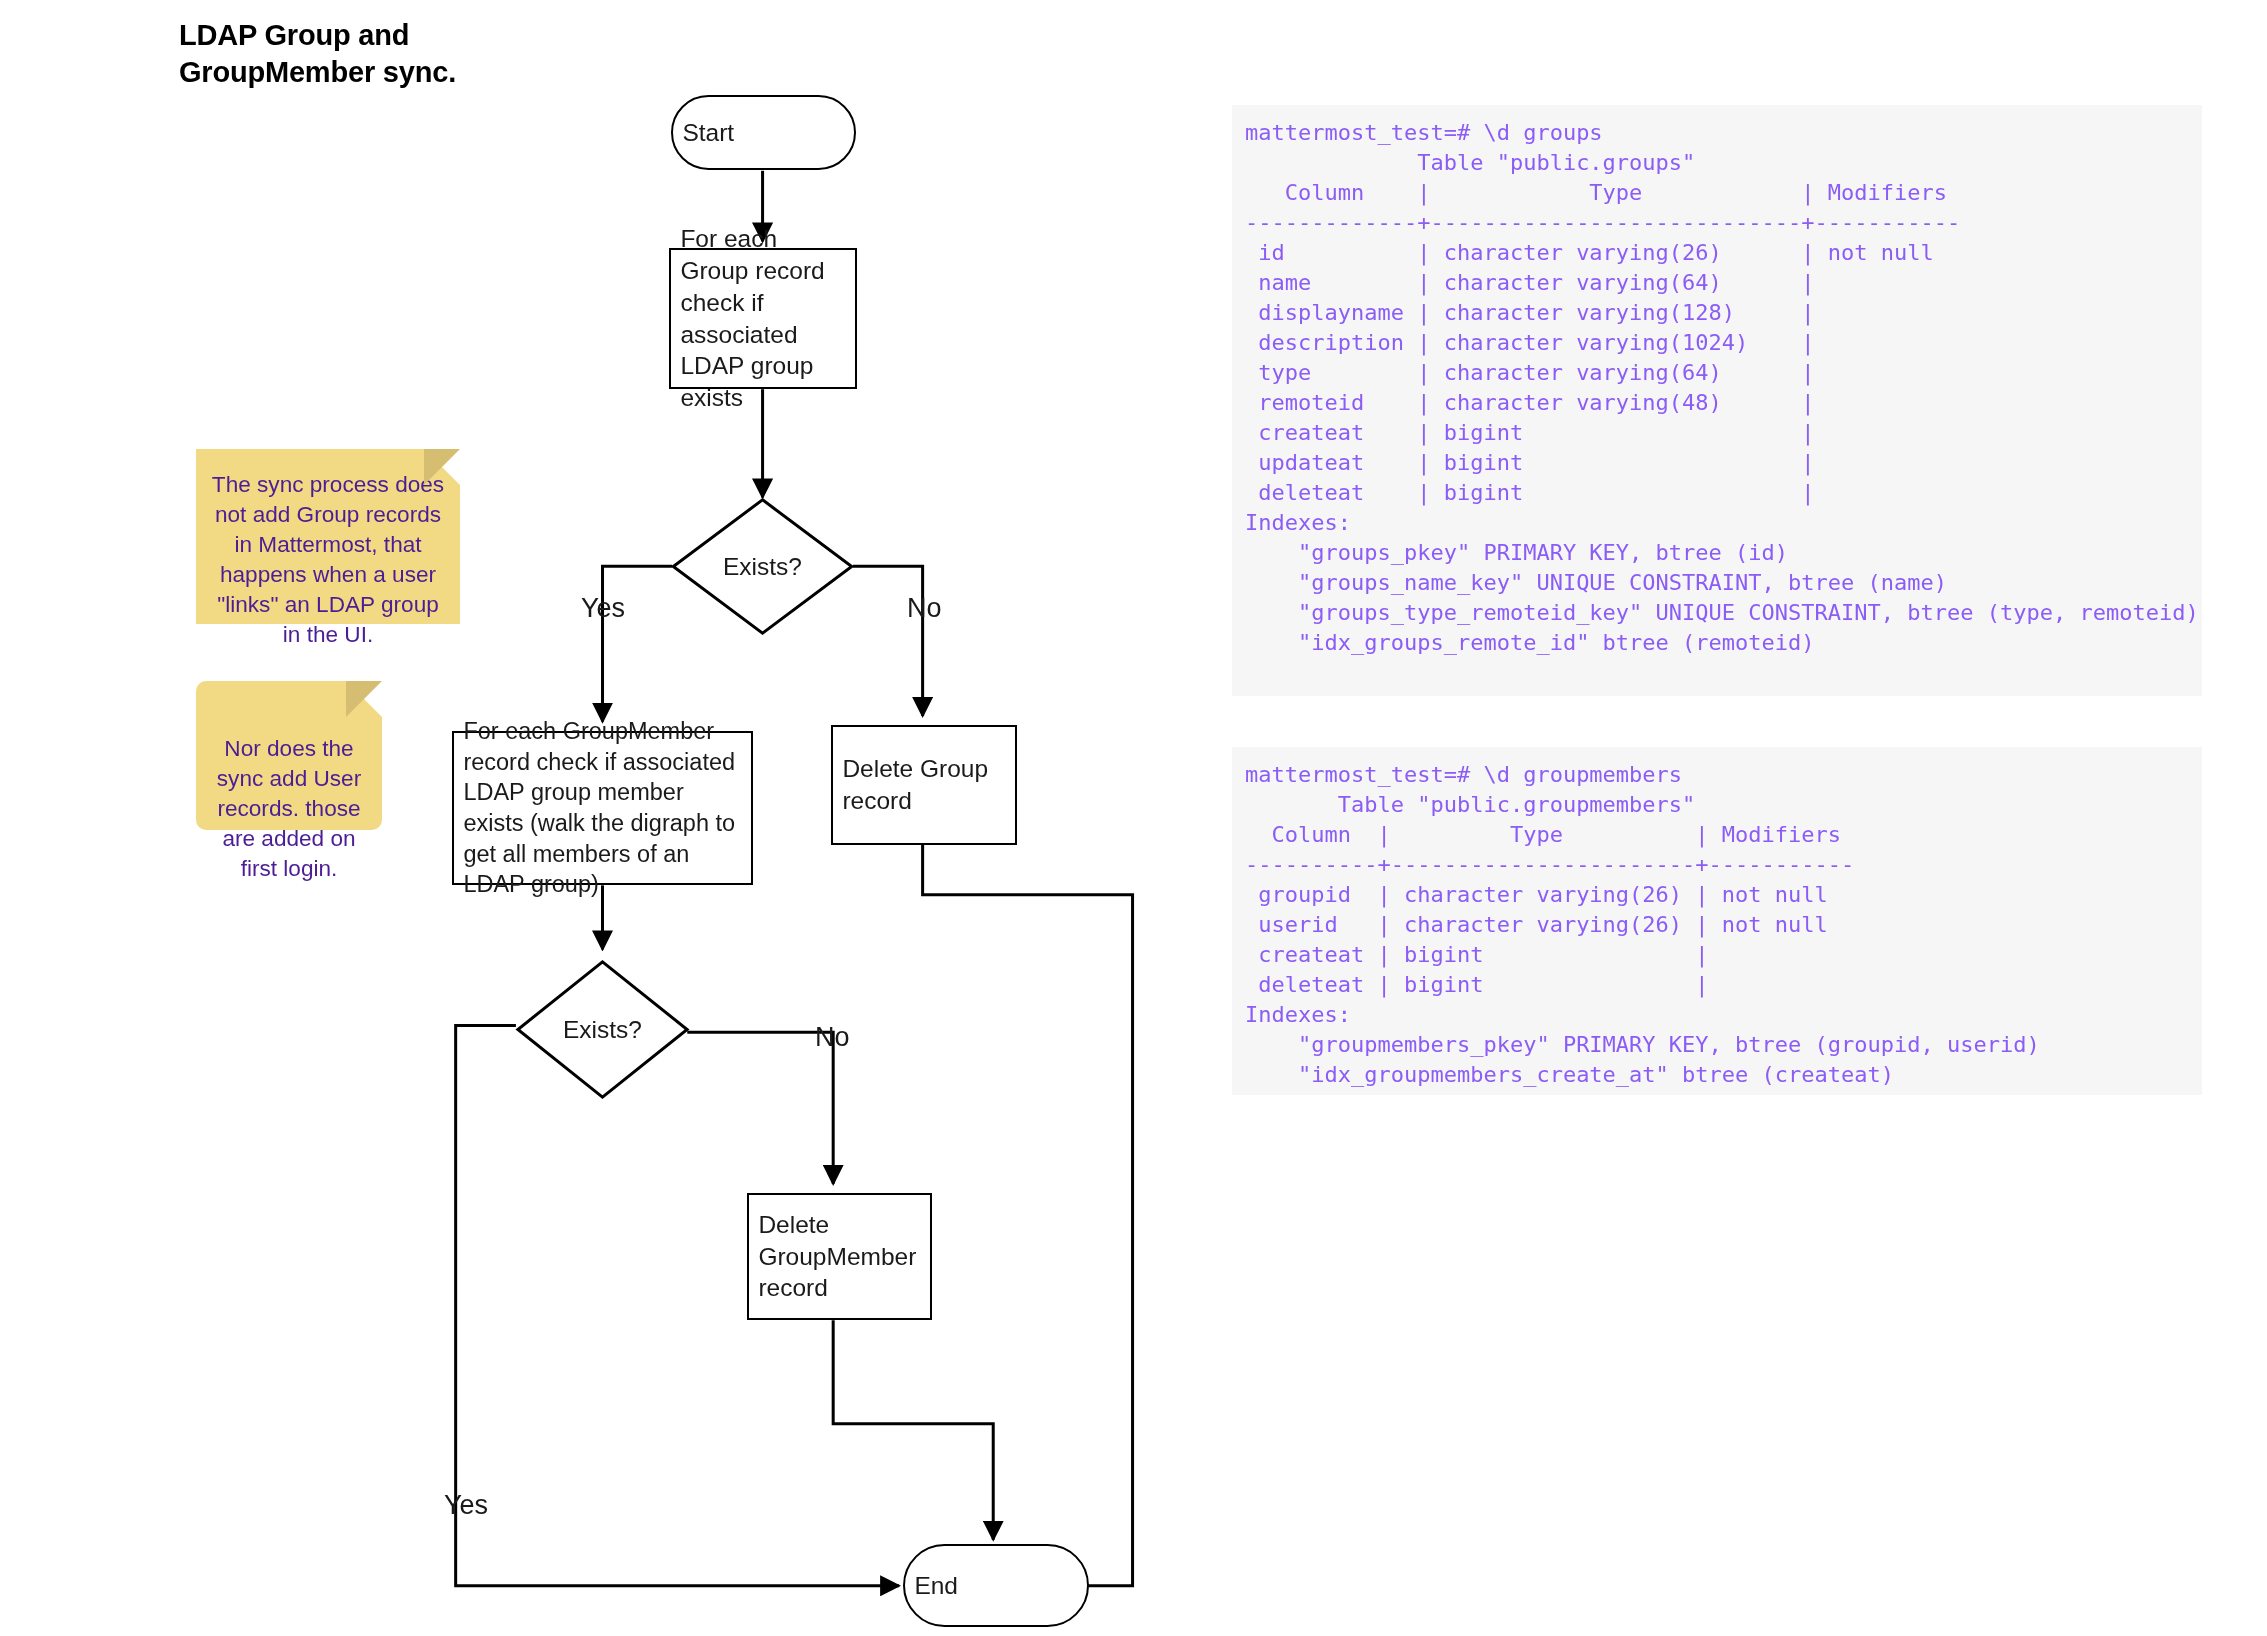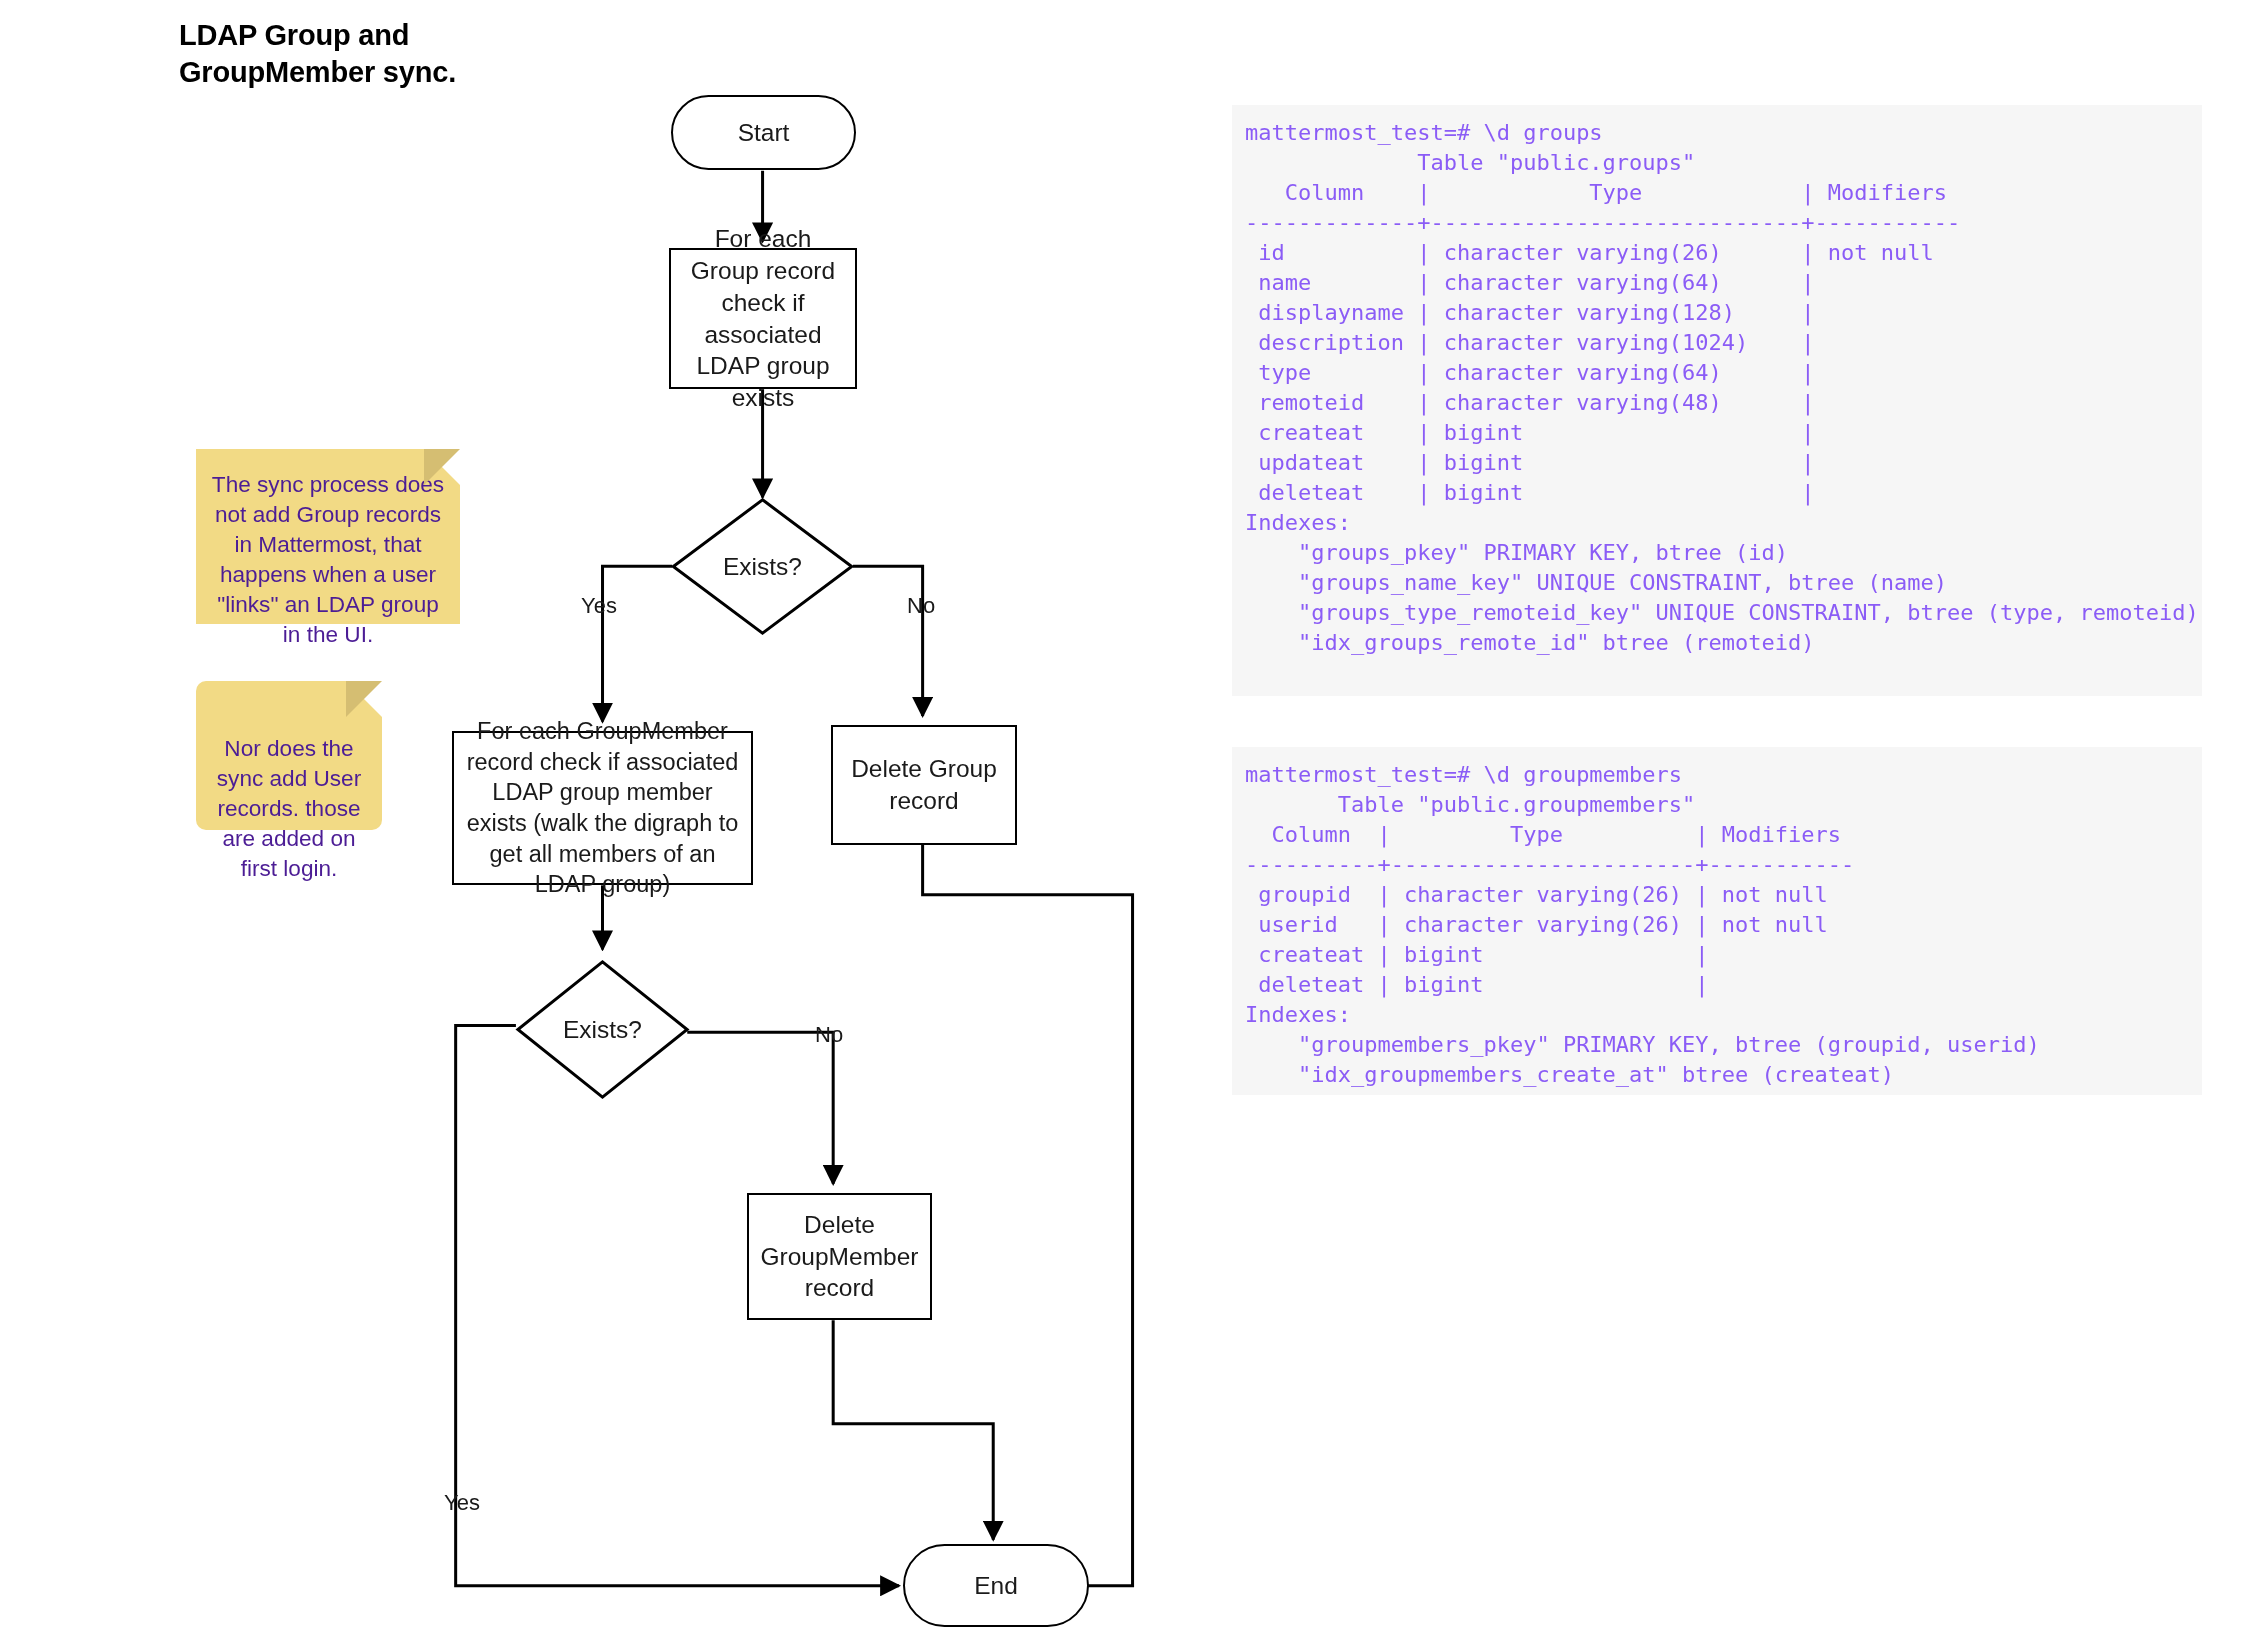--- a/index.html
+++ b/index.html
@@ -36,21 +36,21 @@
     letter-spacing: -0.2px;
   }
 
   
   .node {
     position: absolute;
     box-sizing: border-box;
     display: flex;
     align-items: center;
     justify-content: center;
-    text-align: center;
+    text-align: left;
     color: #1a1a1a;
     font-size: 24.5px;
     line-height: 1.30;
     background: #ffffff;
   }
 
   .terminator {
     border: 2.8px solid #000000;
     border-radius: 45px;
   }
@@ -76,21 +76,21 @@
     display: flex;
     align-items: center;
     justify-content: center;
     font-size: 24.5px;
     color: #1a1a1a;
   }
 
   
   .edge-label {
     position: absolute;
-    font-size: 22px;
+    font-size: 27px;
     color: #1a1a1a;
     white-space: nowrap;
   }
 
   
   .note {
     position: absolute;
     box-sizing: border-box;
     background: #f2da85;
     color: #4c1d95;

